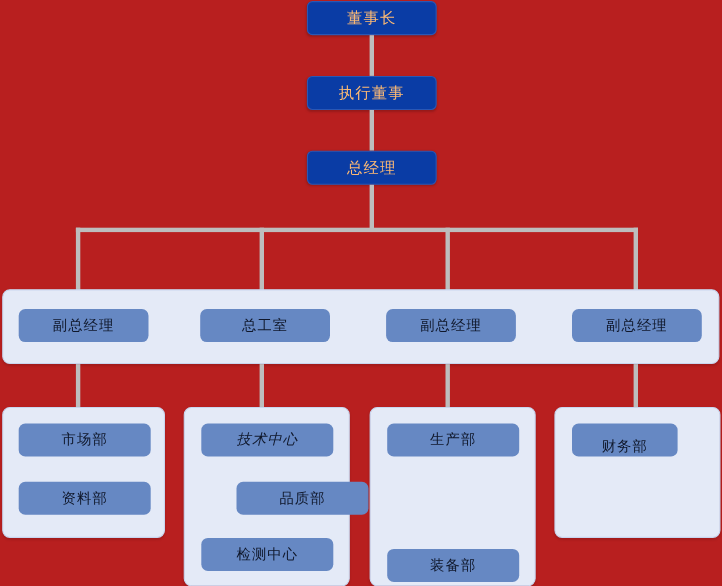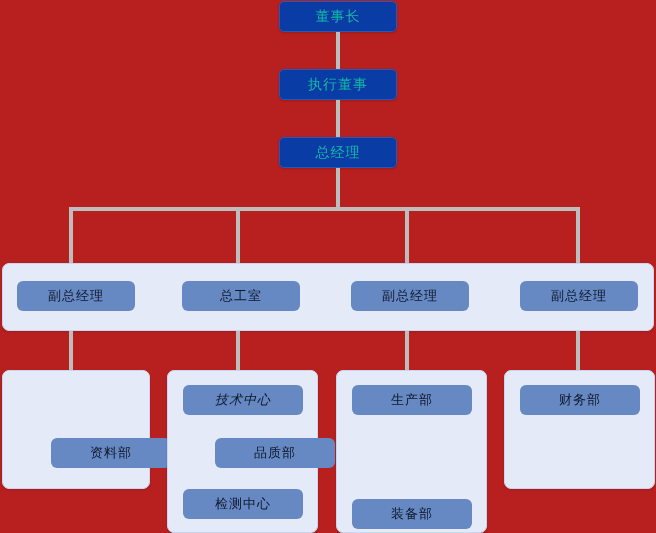--- a/index.html
+++ b/index.html
@@ -32,21 +32,21 @@
     position: absolute;
     width: 118px;
     height: 31px;
     background: #0a3ca5;
     border-radius: 5px;
     border: 1px solid #2a57b5;
     box-sizing: border-box;
     display: flex;
     align-items: center;
     justify-content: center;
-    color: #14b8a6;
+    color: #fdba74;
     font-size: 14px;
     letter-spacing: 1px;
     box-shadow: 0 1px 2px rgba(0,0,0,0.18);
   }
 
   
   .panel {
     position: absolute;
     background: #e4eaf7;
     border: 1px solid #c9d6ef;
@@ -120,21 +120,24 @@
       <span>副总经理</span>
     </div>
   </div>
 
   <div class="conn conn-v" style="left:69px; top:331px; height:42px;"></div>
   <div class="conn conn-v" style="left:236px; top:331px; height:42px;"></div>
   <div class="conn conn-v" style="left:405px; top:331px; height:42px;"></div>
   <div class="conn conn-v" style="left:576px; top:331px; height:42px;"></div>
 
   <div class="panel" style="left:2px; top:370px; width:148px; height:119px;">
-    <div class="dept-node" style="left:14px; top:67px; width:120px;margin-left:34px;">
+    <div class="dept-node" style="left:14px; top:14px; width:120px;">
+      <span>市场部</span>
+    </div>
+    <div class="dept-node" style="left:14px; top:67px; width:120px;">
       <span>资料部</span>
     </div>
   </div>
 
   <div class="panel" style="left:167px; top:370px; width:151px; height:163px;">
     <div class="dept-node" style="left:15px; top:14px; width:120px;font-style:italic;">
       <span>技术中心</span>
     </div>
     <div class="dept-node" style="left:15px; top:67px; width:120px;margin-left:32px;">
       <span>品质部</span>
@@ -147,18 +150,18 @@
   <div class="panel" style="left:336px; top:370px; width:151px; height:163px;text-align:center;">
     <div class="dept-node" style="left:15px; top:14px; width:120px;">
       <span>生产部</span>
     </div>
     <div class="dept-node" style="left:15px; top:128px; width:120px;font-family:Liberation Mono, monospace;">
       <span>装备部</span>
     </div>
   </div>
 
   <div class="panel" style="left:504px; top:370px; width:151px; height:119px;">
-    <div class="dept-node" style="left:15px; top:14px; width:120px;">
+    <div class="dept-node" style="left:15px; top:14px; width:96px;align-items:flex-end;">
       <span>财务部</span>
     </div>
   </div>
 
 </div>
 
 </body></html>

